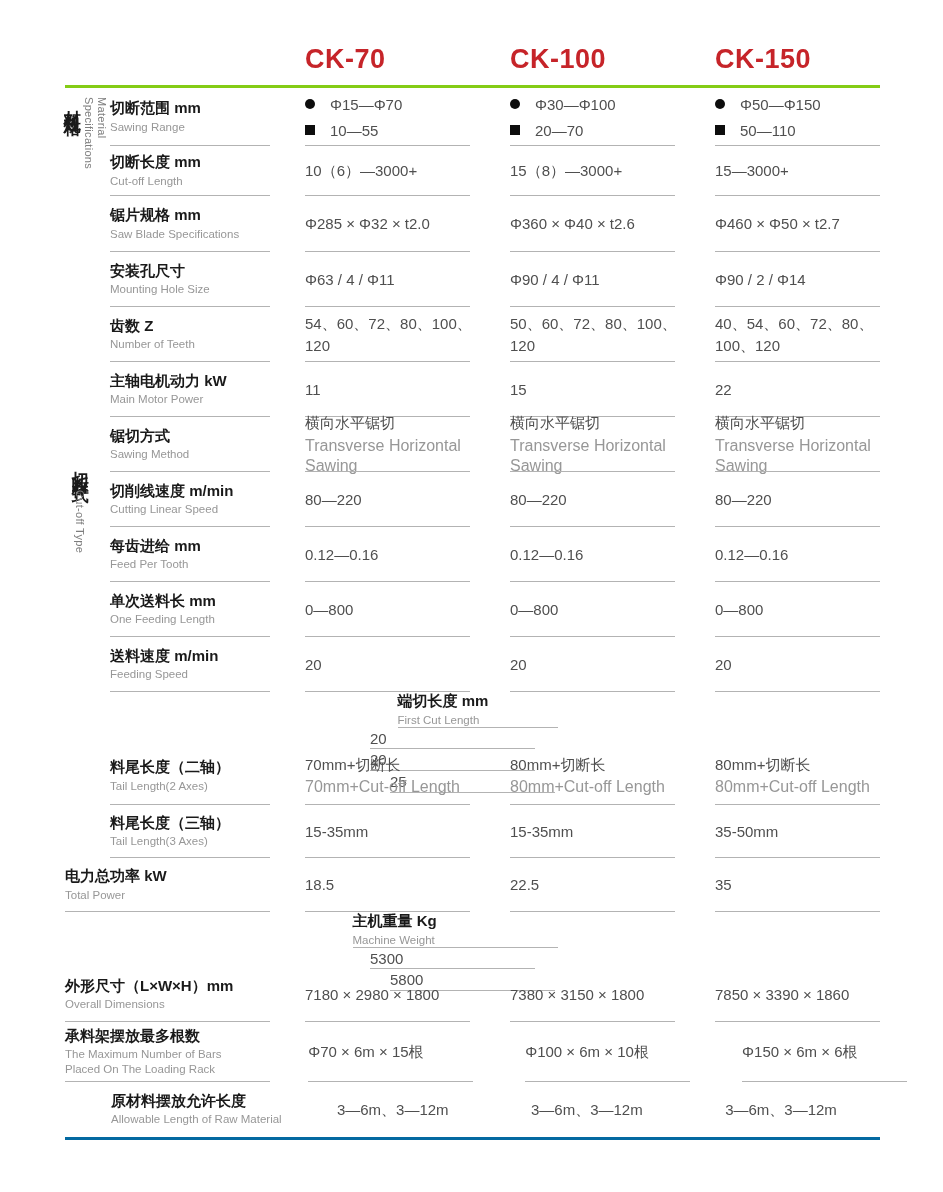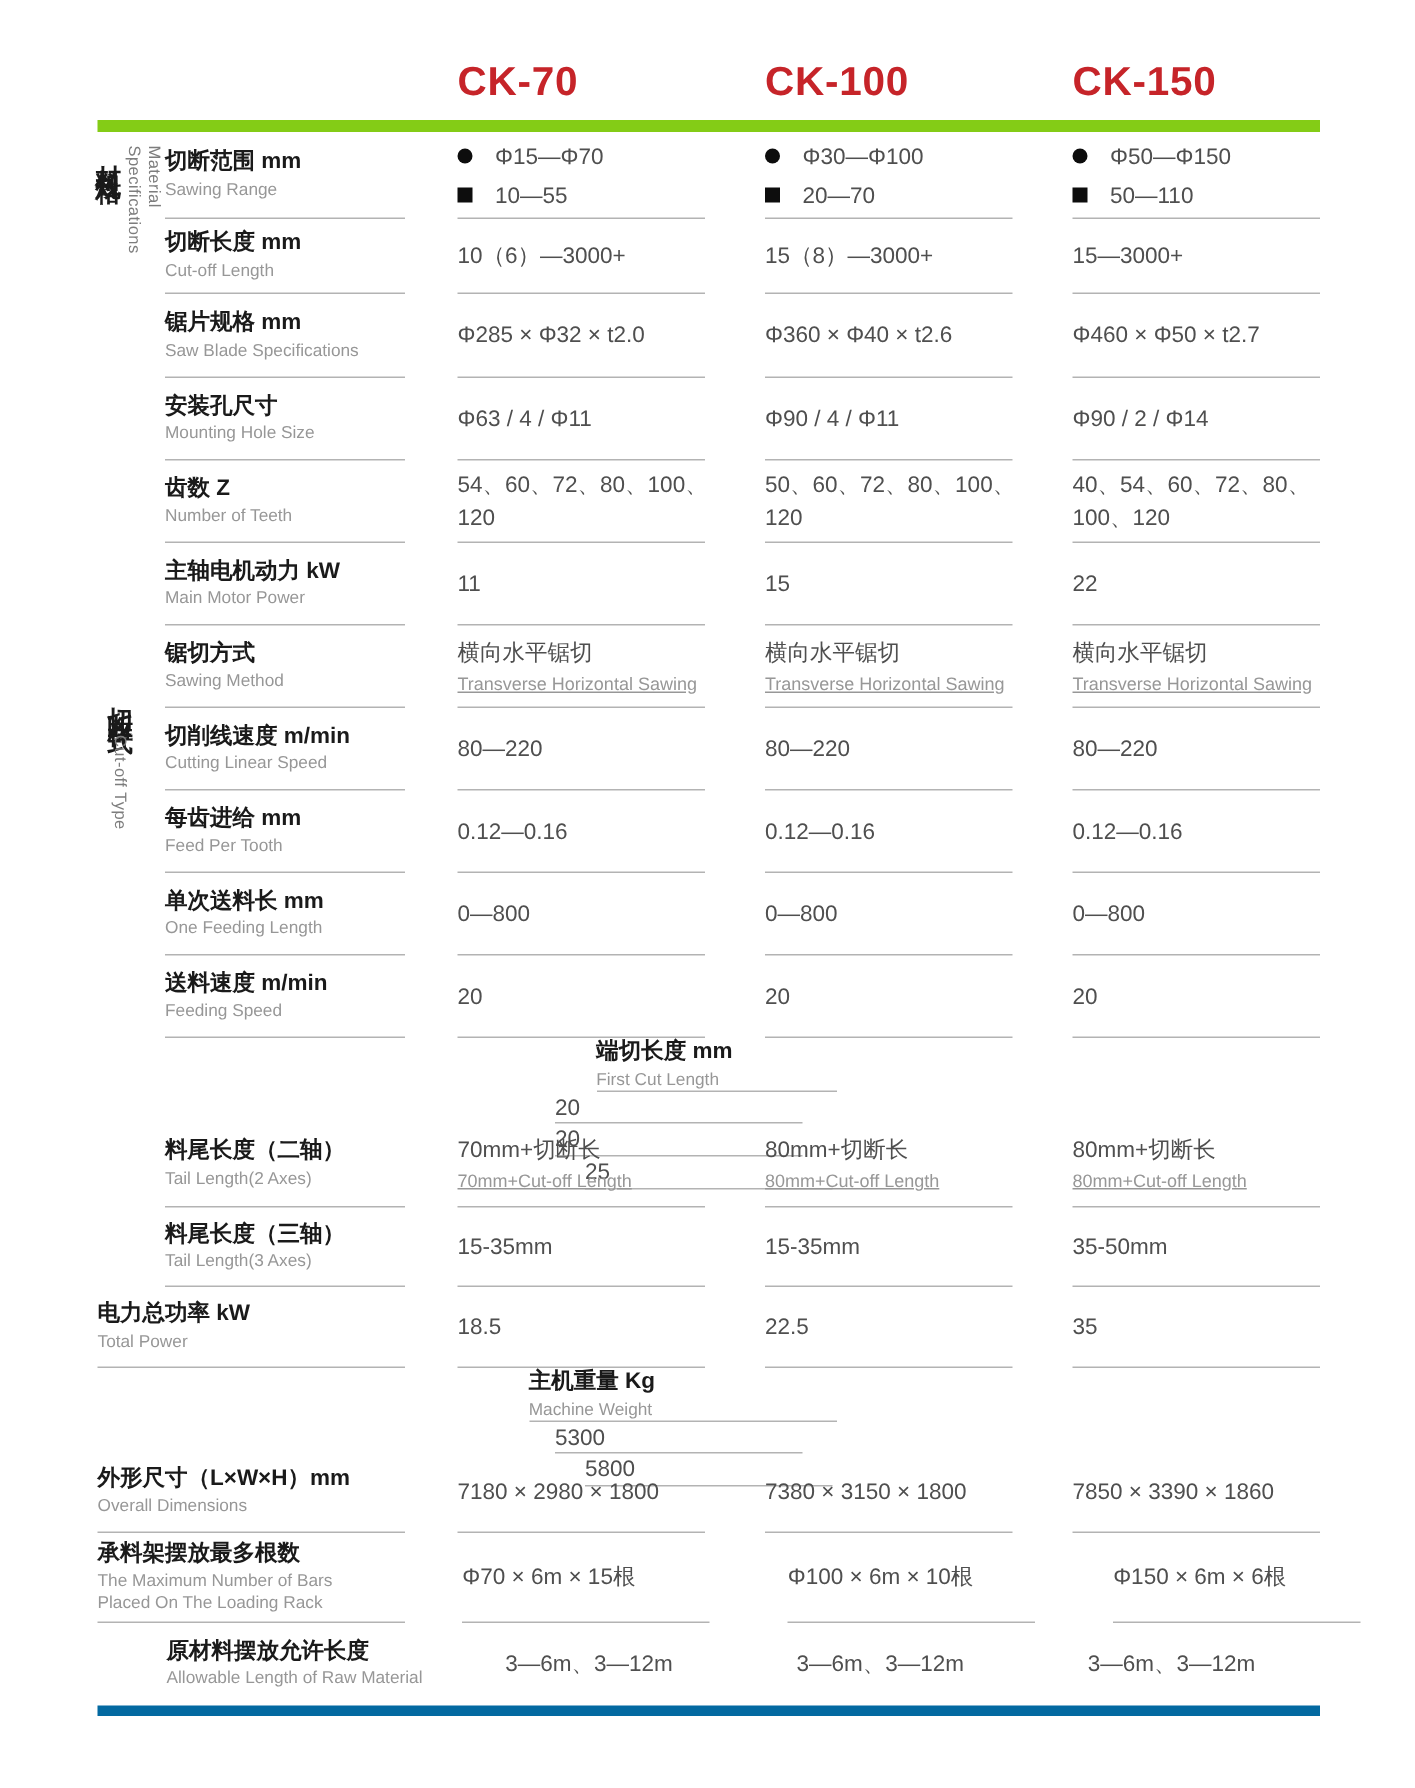--- a/index.html
+++ b/index.html
@@ -3,41 +3,41 @@
 <meta charset="utf-8">
 <style>
   * { margin:0; padding:0; box-sizing:border-box; }
   html,body { background:#ffffff; }
   body { font-family:"Liberation Sans","DejaVu Sans",sans-serif; }
   .sheet { position:relative; width:943px; height:1192px; background:#fff; overflow:hidden; }
 
   .content { position:absolute; left:65px; top:0; width:815px; }
 
   
-  .header { position:relative; height:88px; border-bottom:8px solid #84cc16; }
+  .header { position:relative; height:88px; border-bottom:3px solid #84cc16; }
   .model { position:absolute; bottom:10px; font-size:27px; font-weight:700; color:#c62429; letter-spacing:.5px; }
   .m0 { left:240px; } .m1 { left:445px; } .m2 { left:650px; }
 
   
-  .rows { border-bottom:7px solid #0369a1; }
+  .rows { border-bottom:3px solid #0369a1; }
   .row { display:flex; align-items:center; }
   .lab { width:240px; height:100%; position:relative; display:flex; flex-direction:column; justify-content:center; padding-right:10px; }
   .row.indent .lab { padding-left:45px; }
   .lab::after { content:""; position:absolute; left:0; bottom:0; width:205px; height:1px; background:#b3b3b3; }
   .row.indent .lab::after { left:45px; width:160px; }
   .zh { font-size:15px; font-weight:700; color:#1a1a1a; line-height:1.25; }
   .en { font-size:11.5px; color:#979797; line-height:1.3; margin-top:2px; }
 
   .c { width:205px; height:100%; position:relative; display:flex; flex-direction:column; justify-content:center; padding-right:28px; }
   .c.c2 { width:165px; padding-right:0; }
   .c::after { content:""; position:absolute; left:0; bottom:0; width:165px; height:1px; background:#b3b3b3; }
   .row.last .lab::after, .row.last .c::after { display:none; }
 
   .vmain { font-size:15px; color:#4f4f4f; line-height:1.45; }
-  .vsub { font-size:12px; color:#979797; line-height:1.3; margin-top:2px;text-decoration:underline; }
+  .vsub { font-size:16px; color:#979797; line-height:1.3; margin-top:2px; }
 
   .pline { display:flex; align-items:center; height:26px; }
   .sym { width:10px; height:10px; background:#0d0d0d; margin-right:15px; flex:none; }
   .sym.round { border-radius:50%; }
   .pv { font-size:15px; color:#4f4f4f; }
 
   
   .ggroup { position:absolute; display:flex; }
   .g-material { left:62px; top:96px; flex-direction:row; }
   .g-cutoff { left:70px; top:457px; flex-direction:column; align-items:center; }

